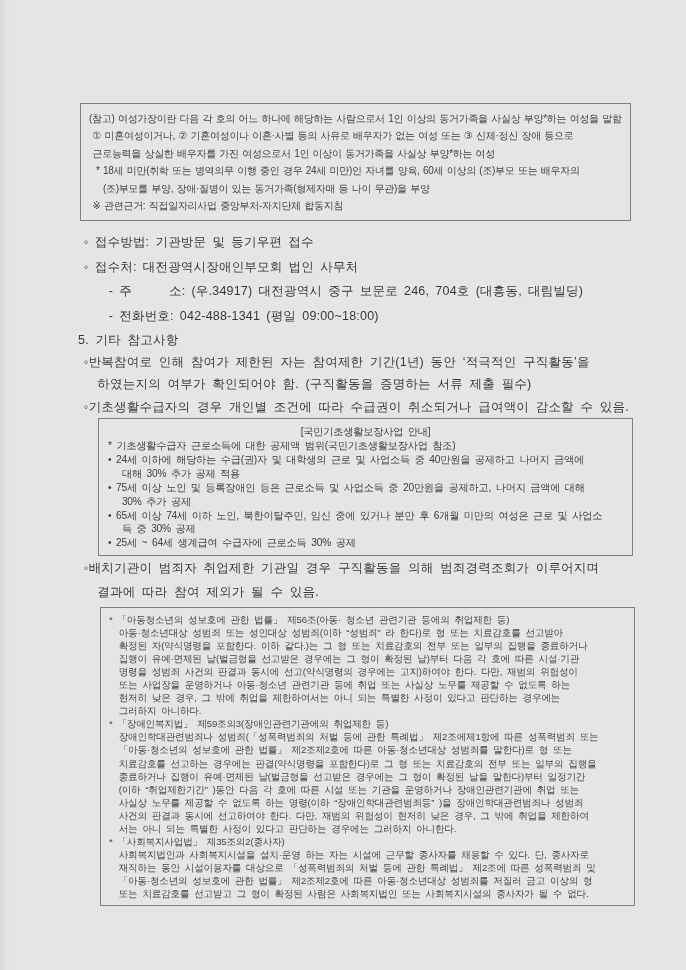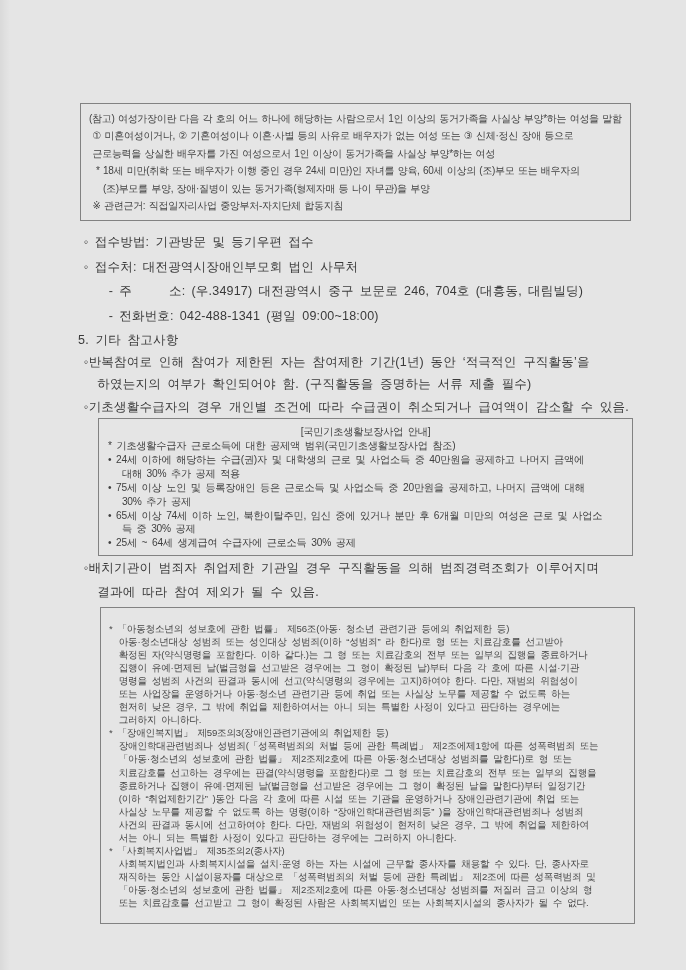--- a/index.html
+++ b/index.html
@@ -39,36 +39,36 @@
   .innerbox{
     left:98px;top:418px;width:535px;box-sizing:border-box;
     border:1px solid #828282;padding:5px 9px;
     font-size:10.2px;line-height:13.9px;
     letter-spacing:-0.2px;word-spacing:2px;color:#404040;
   }
   .ib-title{font-weight:normal;line-height:15px;white-space:pre;text-align:center;}
   
   .legalbox{
     left:100px;top:607px;width:535px;box-sizing:border-box;
-    border:1px solid #828282;padding:14px 8px;
+    border:1px solid #828282;padding:5px 8px;
     font-size:9.6px;line-height:13.05px;
     letter-spacing:-0.2px;word-spacing:2.4px;color:#464646;
   }
 </style>
 </head>
 <body>
 
 <div class="page">
 
   <div class="refbox abs">
     <div>
         <div class="ln">(참고) 여성가장이란 다음 각 호의 어느 하나에 해당하는 사람으로서 1인 이상의 동거가족을 사실상 부양*하는 여성을 말함</div>
         <div class="ln"> ① 미혼여성이거나, ② 기혼여성이나 이혼·사별 등의 사유로 배우자가 없는 여성 또는 ③ 신체·정신 장애 등으로</div>
         <div class="ln"> 근로능력을 상실한 배우자를 가진 여성으로서 1인 이상이 동거가족을 사실상 부양*하는 여성</div>
-        <div class="ln">  * 18세 미만(취학 또는 배우자가 이행 중인 경우 24세 미만)인 자녀를 양육, 60세 이상의 (조)부모 또는 배우자의</div>
+        <div class="ln">  * 18세 미만(취학 또는 병역의무 이행 중인 경우 24세 미만)인 자녀를 양육, 60세 이상의 (조)부모 또는 배우자의</div>
         <div class="ln">    (조)부모를 부양, 장애·질병이 있는 동거가족(형제자매 등 나이 무관)을 부양</div>
         <div class="ln"> ※ 관련근거: 직접일자리사업 중앙부처-자치단체 합동지침</div>
       </div>
   </div>
 
   <div class="main reception abs">
       <div class="ln">◦ 접수방법: 기관방문 및 등기우편 접수</div>
       <div class="ln">◦ 접수처: 대전광역시장애인부모회 법인 사무처</div>
       <div class="ln">    - 주      소: (우.34917) 대전광역시 중구 보문로 246, 704호 (대흥동, 대림빌딩)</div>
       <div class="ln">    - 전화번호: 042-488-1341 (평일 09:00~18:00)</div>

